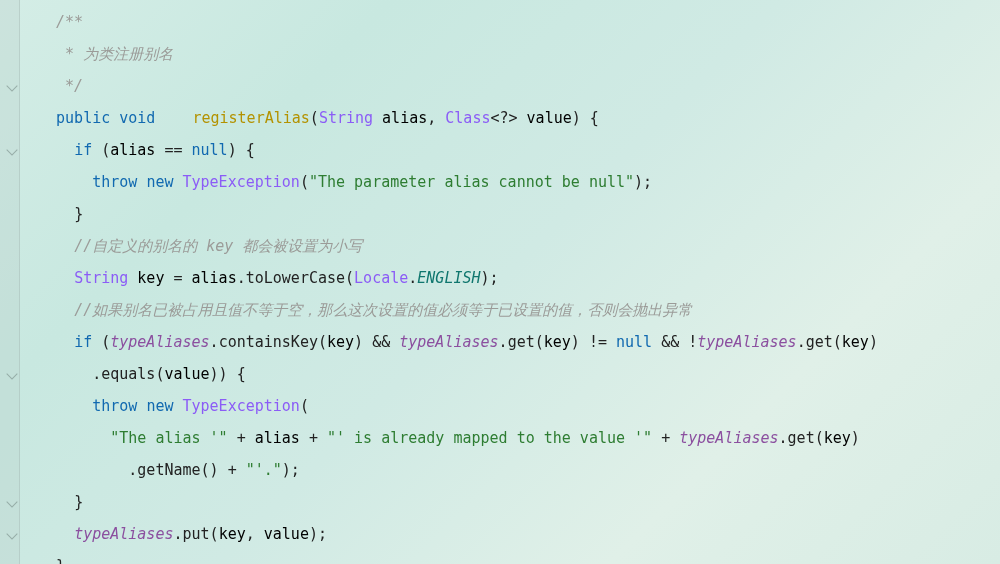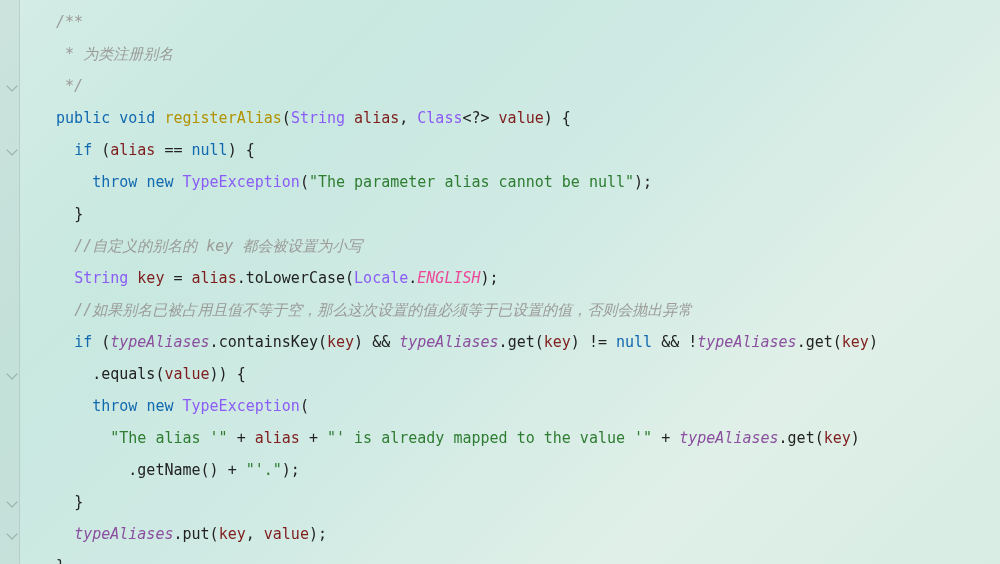--- a/index.html
+++ b/index.html
@@ -31,28 +31,28 @@
       border-bottom: 1px solid rgba(120, 140, 135, 0.6);
     }
     .code {
       position: absolute;
       left: 38px;
       top: 6px;
       white-space: pre;
     }
     .comment { color: #9b9b98; font-style: italic; }
     .keyword { color: #1169b0; font-weight: 500; margin-top: 48px; }
-    .method-decl { color: #b39200; }
+    .method-decl { color: #b39200; margin-left: 28px; }
     .type { color: #8b5cf6; }
     .punct { color: #222; }
     .string { color: #2e7d32; font-weight: 500; }
-    .static-field { color: #ec4899; font-style: italic; }
+    .static-field { color: #0f766e; font-style: italic; }
     .method-call { color: #222; }
     .field { color: #8b4f9f; font-style: italic; }
-    .ident { color: #7f1d1d; margin-top: 12px; }
+    .ident { color: #000000; margin-top: 12px; }
   </style>
 </head>
 <body>
 
 <div class="gutter">
 
 <div class="fold-marker" style="top: 82px;"></div>
     <div class="fold-marker" style="top: 146px;"></div>
     <div class="fold-marker" style="top: 370px;"></div>
     <div class="fold-marker" style="top: 498px;"></div>

